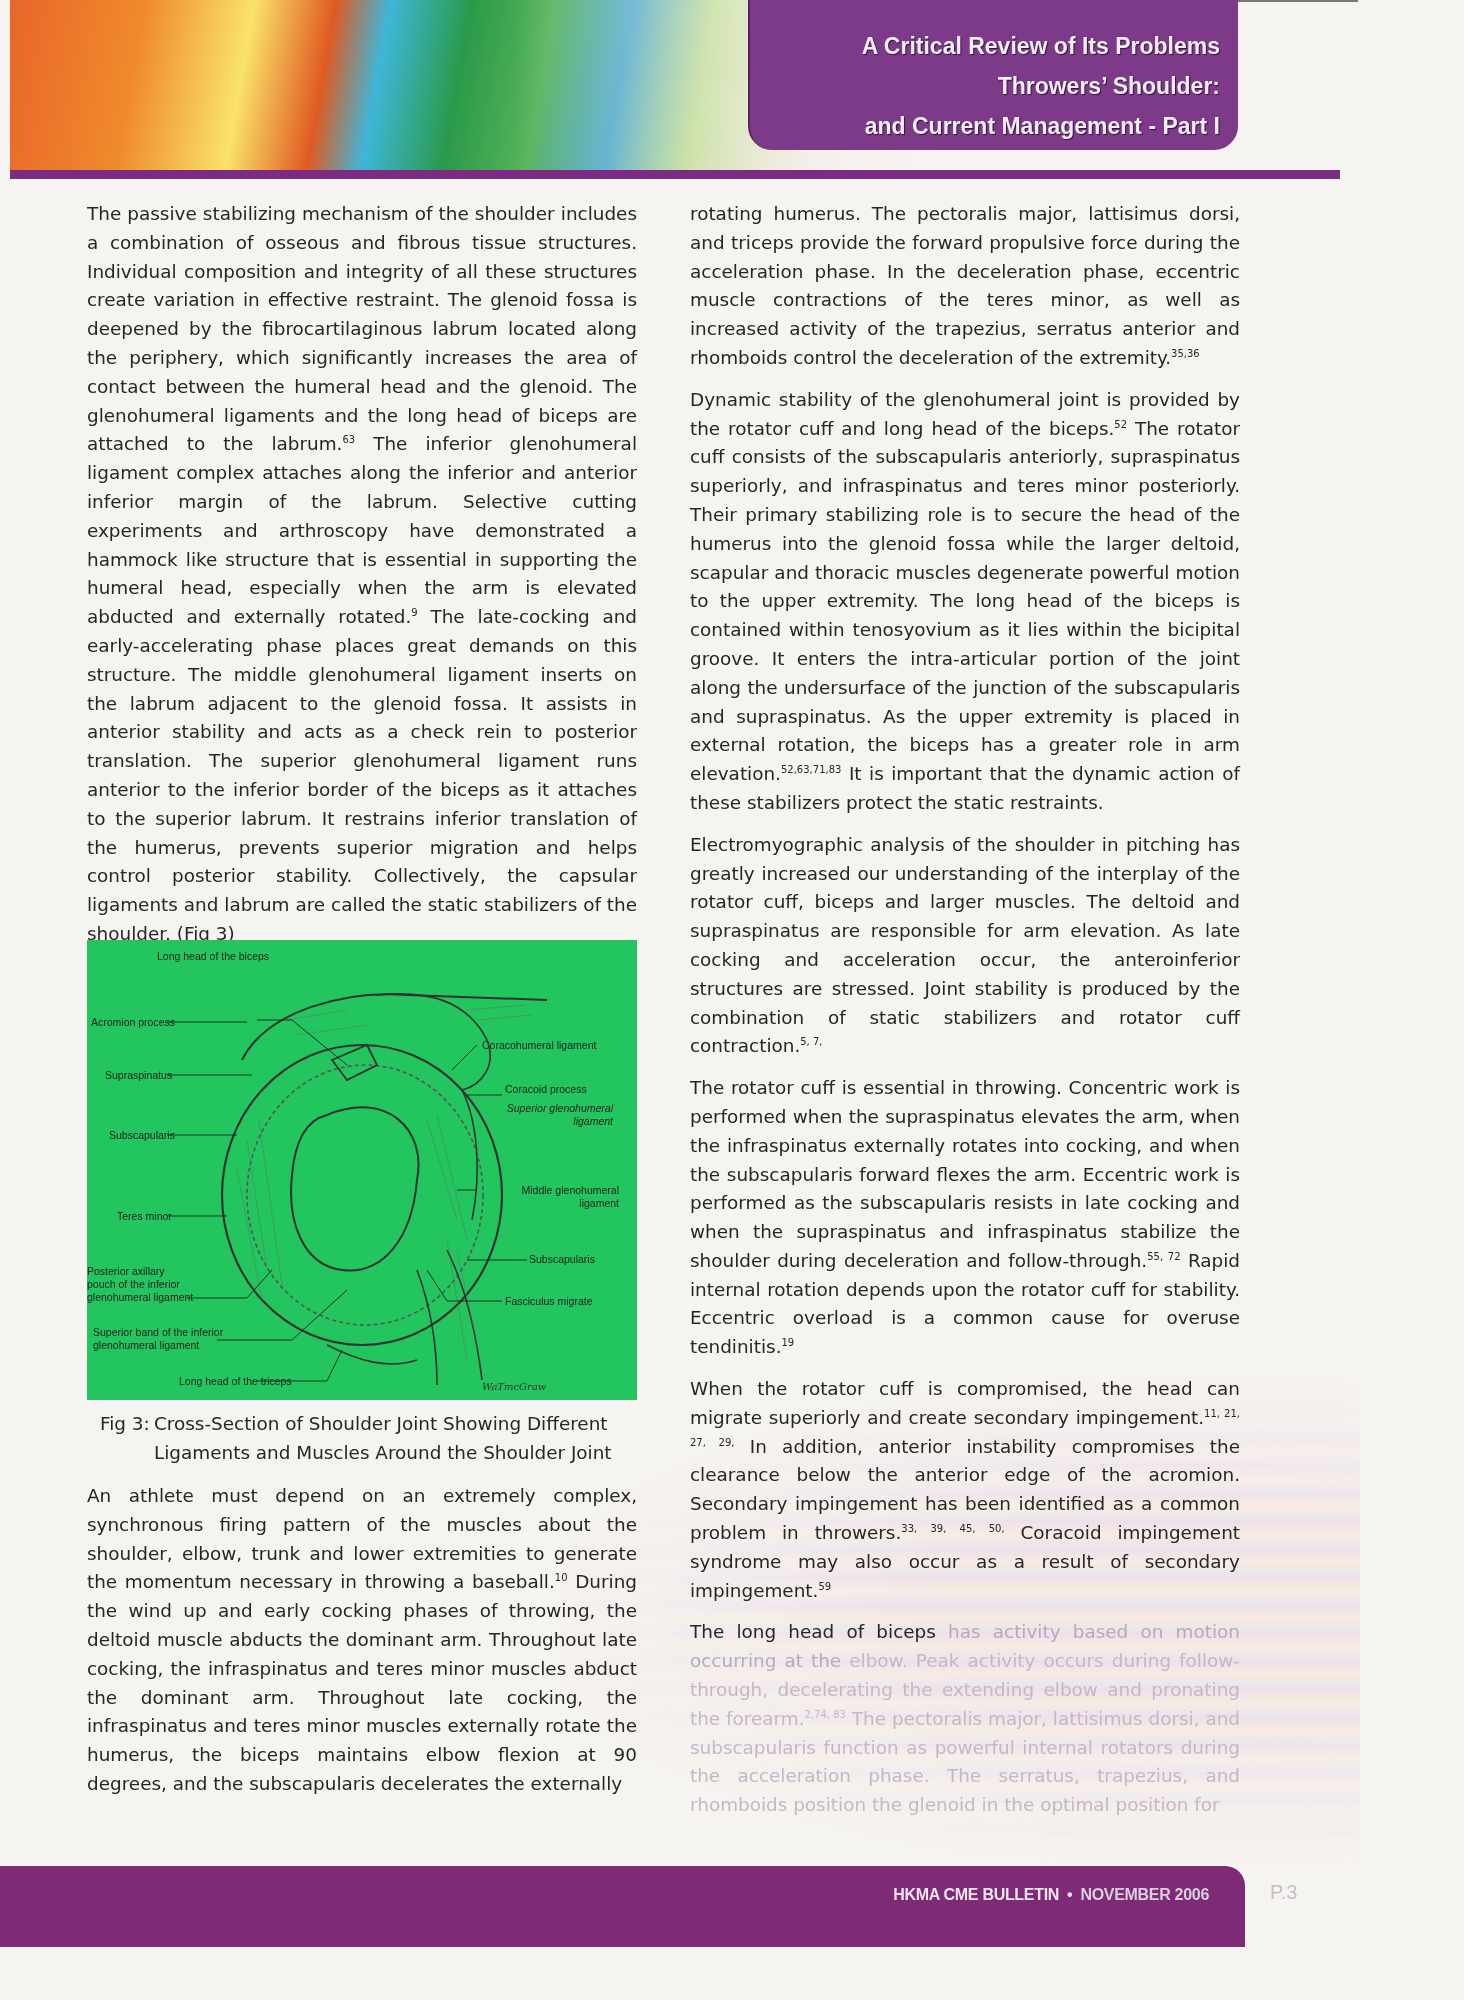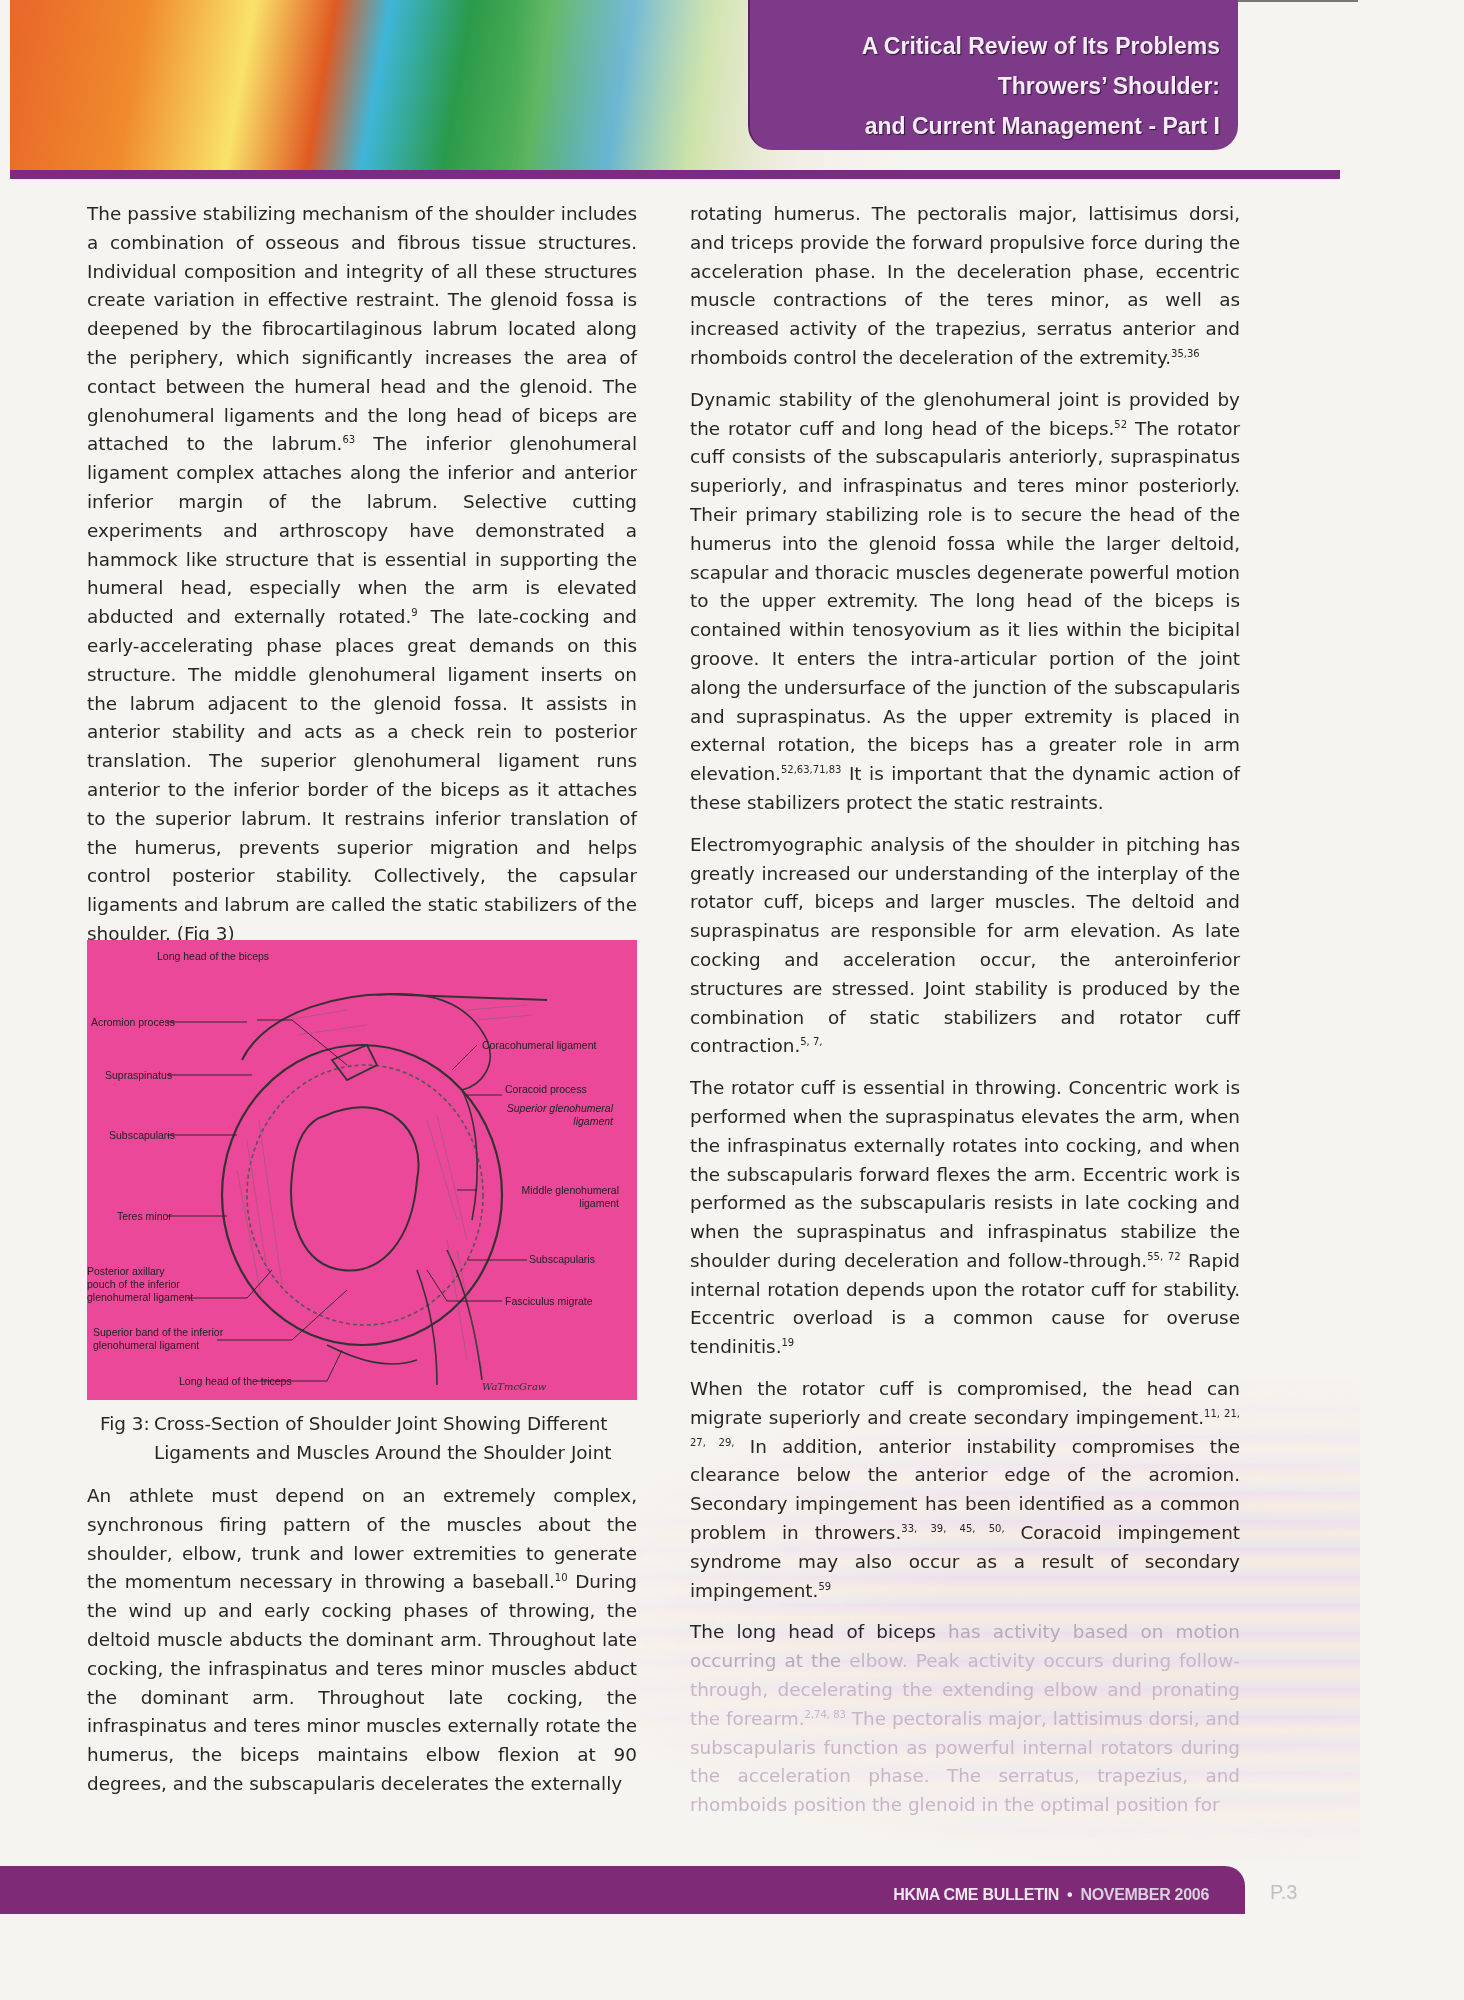--- a/index.html
+++ b/index.html
@@ -50,21 +50,21 @@
   .col-left { left: 87px; }
   .col-right { left: 690px; }
   .col p { margin: 0 0 13px 0; }
   sup { font-size: 10px; line-height: 0; vertical-align: 7px; }
   .fade { color: #b8a9b8; }
   .fade2 { color: #c7b6c5; filter: blur(0.6px); }
 
   
   .figure {
     position: absolute; left: 87px; top: 940px; width: 550px; height: 460px;
-    background: #ec4899;
+    background: #22c55e;
   }
   .figure svg { position: absolute; left: 0; top: 0; }
   .flabel {
     position: absolute; font-family: "Liberation Sans", sans-serif;
     font-size: 10.5px; line-height: 13px; color: #222; white-space: nowrap;
   }
   .flabel.r { text-align: right; }
   .caption {
     position: absolute; left: 87px; top: 1410px; width: 560px;
     font-size: 18.4px; line-height: 28.8px; color: #262626;
@@ -77,21 +77,21 @@
     position: absolute; left: 560px; top: 1380px; width: 800px; height: 480px;
     background:
       repeating-linear-gradient(180deg, rgba(220,180,230,0.35) 0px, rgba(250,220,200,0.35) 14px, rgba(210,200,235,0.35) 28px);
     -webkit-mask-image: radial-gradient(ellipse at 80% 50%, #000 30%, transparent 75%);
     mask-image: radial-gradient(ellipse at 80% 50%, #000 30%, transparent 75%);
     pointer-events: none;
   }
 
   
   .footer-bar {
-    position: absolute; left: 0; top: 1866px; width: 1245px; height: 48px;
+    position: absolute; left: 0; top: 1866px; width: 1245px; height: 81px;
     background: #7e2a76;
     border-radius: 0 20px 0 0;
   }
   .footer-text {
     position: absolute; right: 36px; top: 20px;
     font-family: "Liberation Sans", sans-serif; font-weight: bold;
     font-size: 16px; color: #efe6ee; letter-spacing: -0.3px;
   }
   .footer-text .sep { margin: 0 8px; }
   .footer-text .date { color: #d8d0dc; }

